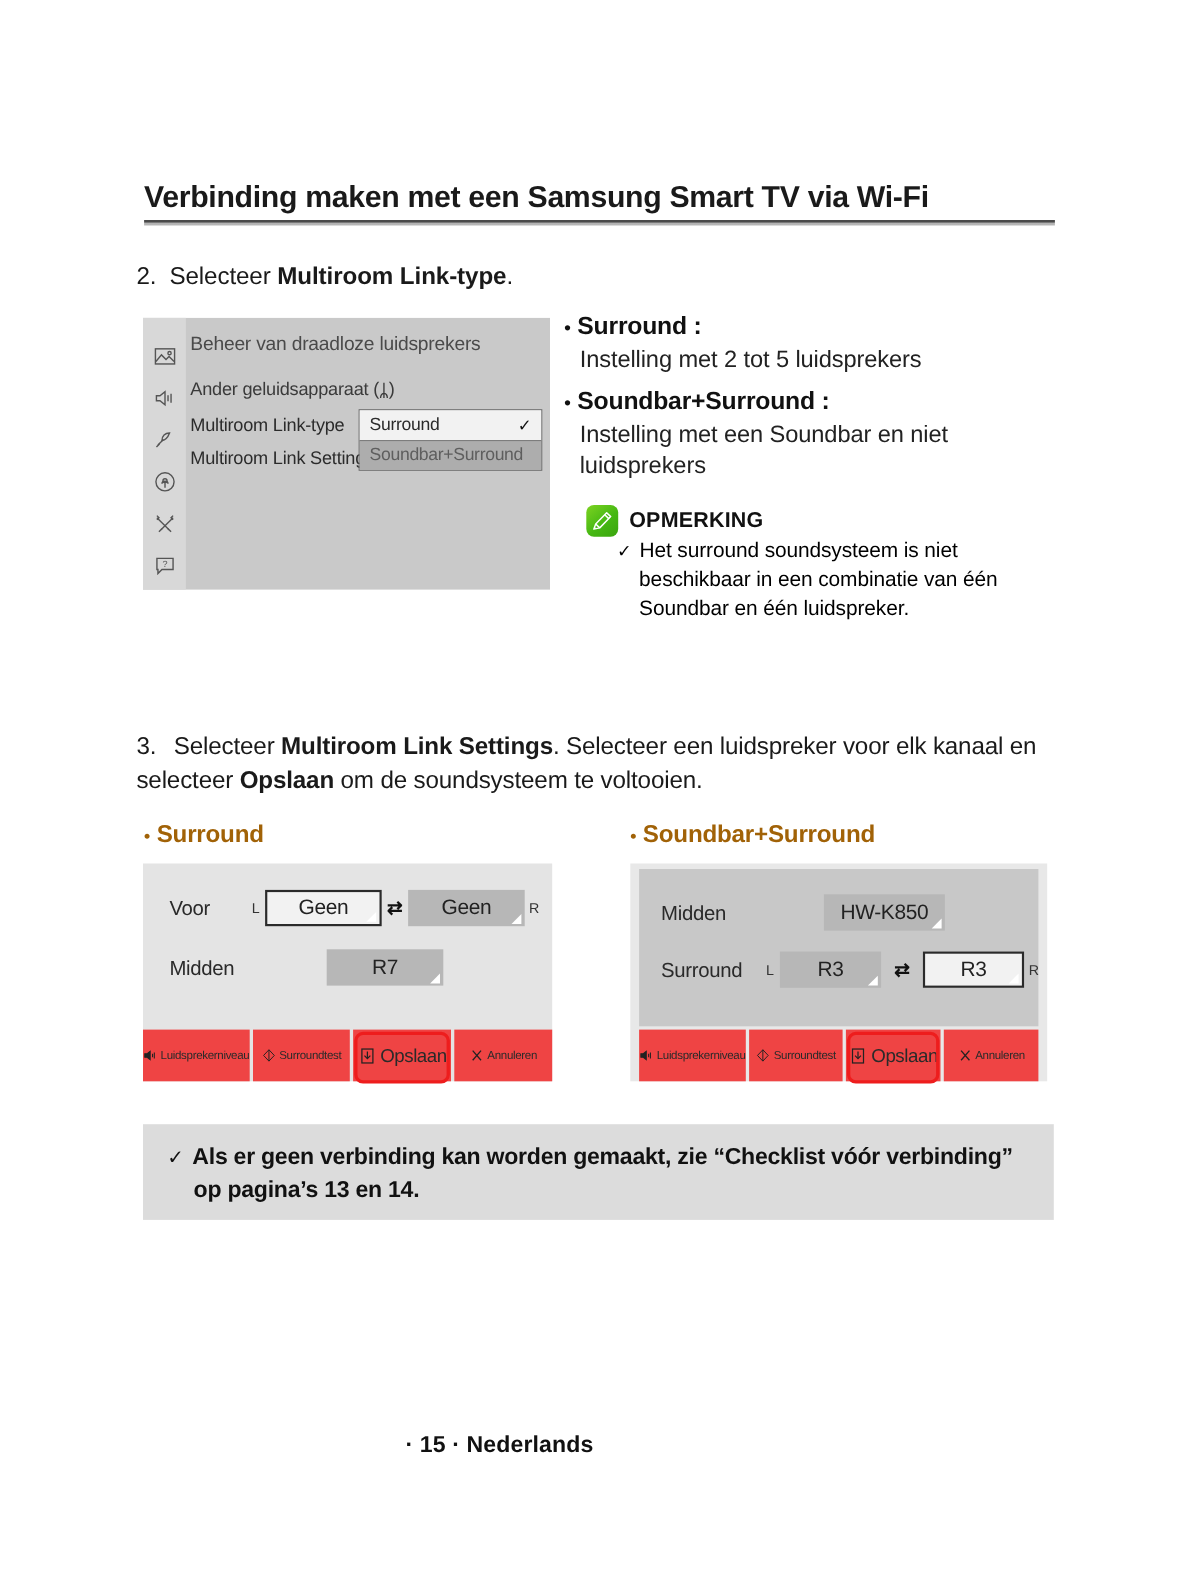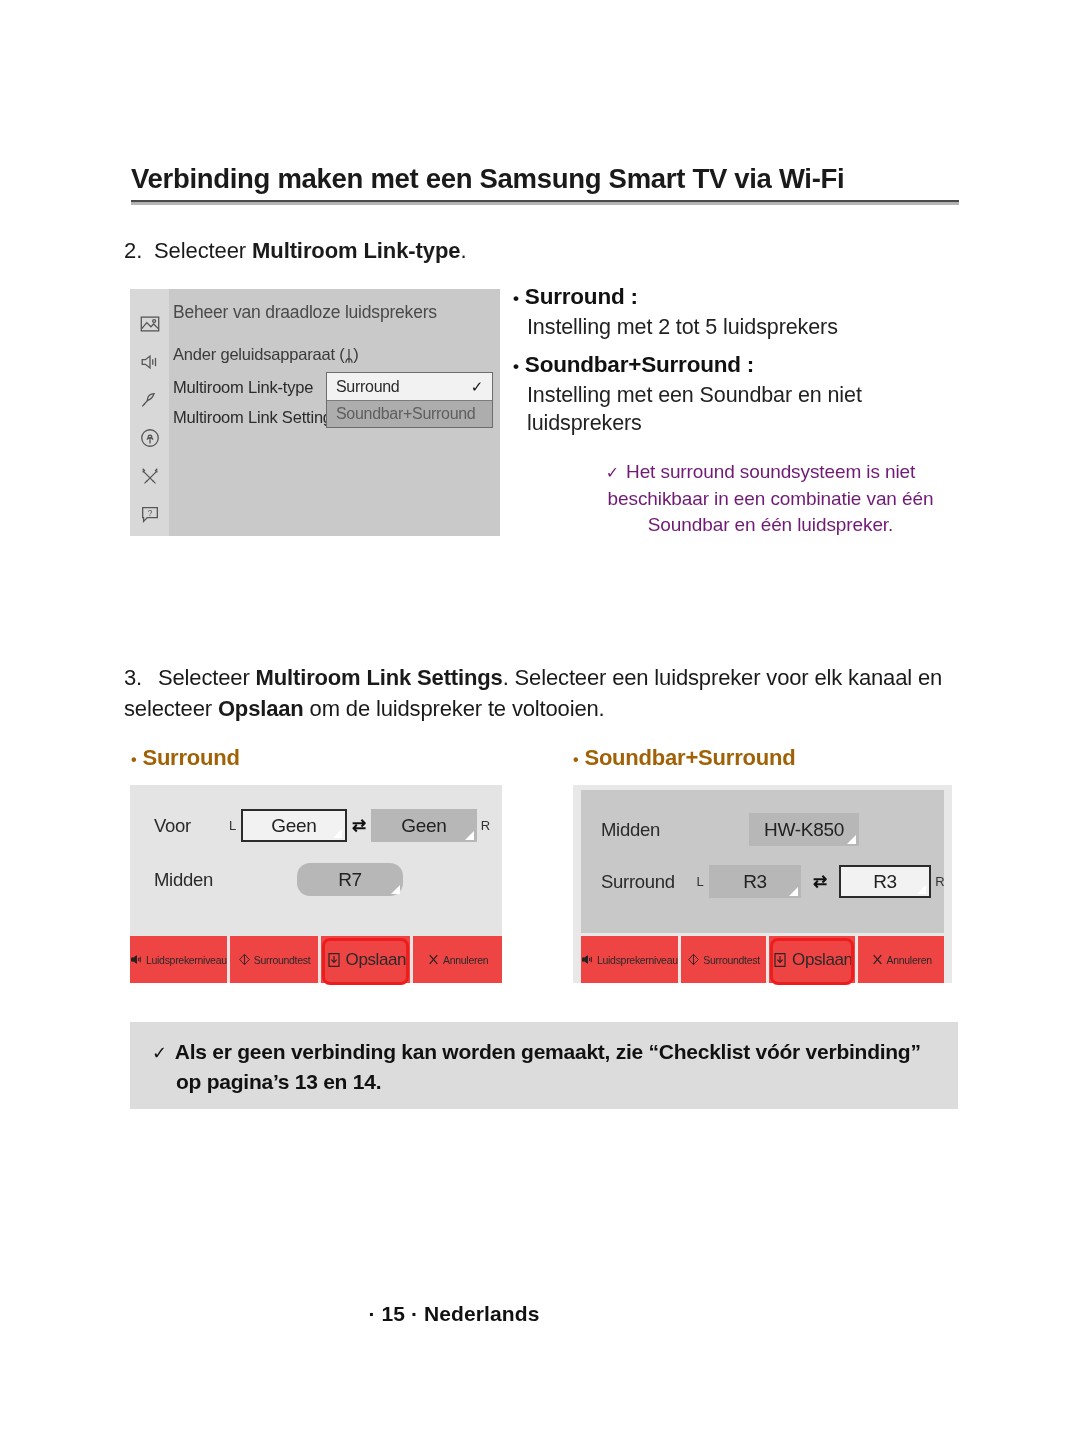--- a/index.html
+++ b/index.html
@@ -181,29 +181,27 @@
     flex: 0 0 auto;
   }
   .note-icon svg { position:absolute; left:4px; top:4px; width:21px; height:21px; }
   .note-title {
     font-size: 19.5px;
     font-weight: bold;
     letter-spacing: 0.2px;
     color: #111;
   }
   .note-item {
-    margin-top: 12px;
     margin-left: 28px;
     font-size: 19px;
-    color: #701a75;
+    color: #000000;
     letter-spacing: -0.1px;
     line-height: 1.38;
     text-indent: -20px;
     padding-left: 20px;
-    text-align: center;
   }
   .note-item .tick { font-size: 16px; padding-right: 7px; }
 
   
   .step3 {
     position: absolute;
     left: 124px;
     top: 662px;
     width: 840px;
     font-size: 22px;
@@ -452,29 +450,40 @@
 
     <div class="gap-a"></div>
 
     <div class="desc-bullet">
       <span class="dot">•</span>
       <span>Soundbar+Surround :</span>
     </div>
     <div class="desc-body">Instelling met een Soundbar en niet luidsprekers</div>
 
     <div class="note">
+      <div class="note-head">
+        <div class="note-icon">
+          <svg viewBox="0 0 24 24" fill="none" stroke="#ffffff" stroke-width="1.5" stroke-linejoin="round">
+            <path d="M3.2 20.6 L5.2 15.2 L16.6 3.5 L20.8 7.6 L9.4 19.3 Z" fill="none"></path>
+            <path d="M5.2 15.2 L9.4 19.3"></path>
+            <path d="M14.6 5.6 L18.8 9.7"></path>
+            <circle cx="4.3" cy="19.6" r="0.9" fill="#ffffff" stroke="none"></circle>
+          </svg>
+        </div>
+        <div class="note-title">OPMERKING</div>
+      </div>
       <div class="note-item">
         <span class="tick">✓</span><span>Het surround soundsysteem is niet beschikbaar in een combinatie van één Soundbar en één luidspreker.</span>
       </div>
     </div>
   </div>
 
   <div class="step3">
     <span class="num">3.</span>
-    <span class="body"><span>Selecteer </span><b>Multiroom Link Settings</b><span>. Selecteer een luidspreker voor elk kanaal en selecteer </span><b>Opslaan</b><span> om de luidspreker te voltooien.</span></span>
+    <span class="body"><span>Selecteer </span><b>Multiroom Link Settings</b><span>. Selecteer een luidspreker voor elk kanaal en selecteer </span><b>Opslaan</b><span> om de soundsysteem te voltooien.</span></span>
   </div>
 
   <div class="cfg-label left">
     <span class="dot">•</span><span>Surround</span>
   </div>
   <div class="cfg-label right">
     <span class="dot">•</span><span>Soundbar+Surround</span>
   </div>
 
   <div class="panel left">
@@ -490,21 +499,21 @@
         <span class="swap">⇄</span>
         <span class="sel gray" style="width:106px;">
           <span>Geen</span>
           <span class="corner"></span>
         </span>
         <span class="ch-lr" style="width:17px; text-align:center;">R</span>
       </div>
 
       <div class="ch-row" style="left:24px; top:78px;">
         <span class="ch-name" style="width:100px;">Midden</span>
-        <span class="sel gray" style="width:106px; margin-left:43px;border-radius:13px;">
+        <span class="sel gray" style="width:106px; margin-left:43px;">
           <span>R7</span>
           <span class="corner"></span>
         </span>
       </div>
     </div>
 
     <div class="toolbar">
       <div class="tb-btn">
         <span class="tb-ico">
           <svg viewBox="0 0 24 24" fill="none" stroke="#222" stroke-width="1.8">

